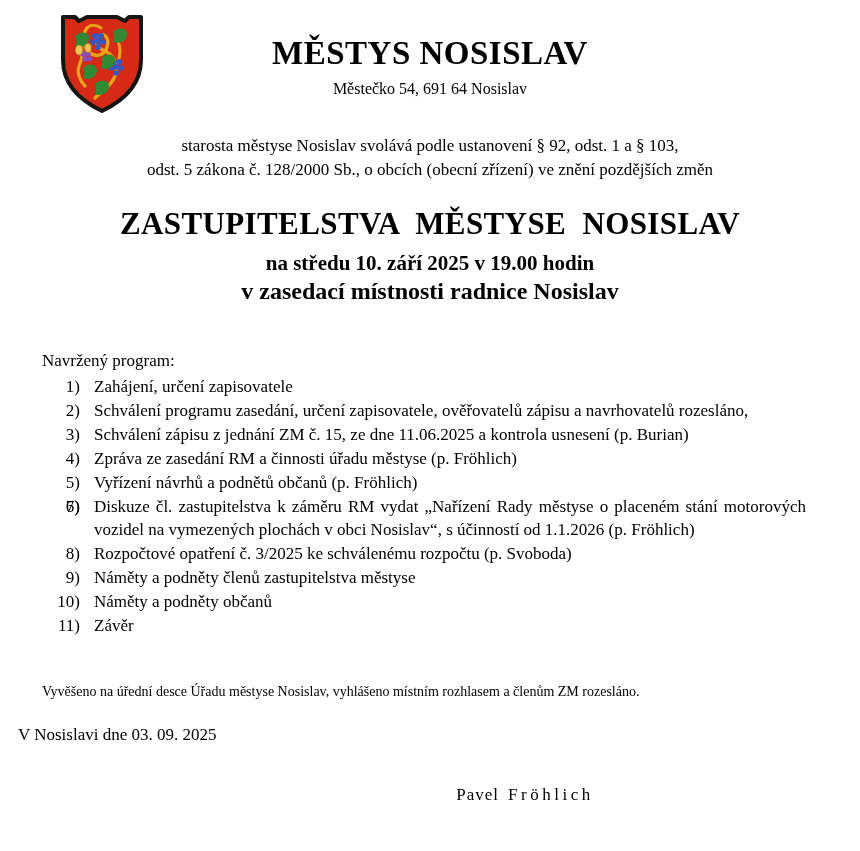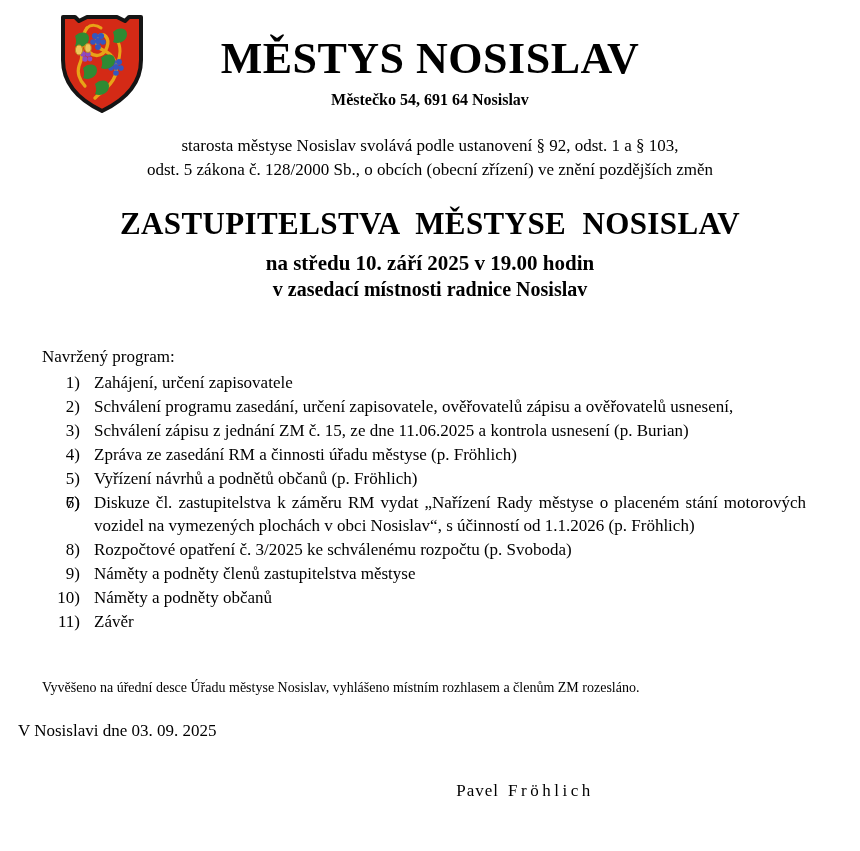--- a/index.html
+++ b/index.html
@@ -38,28 +38,28 @@
   .crest svg { display: block; }
 
   .header-text {
     position: absolute;
     left: 0;
     right: 0;
     top: 36px;
     text-align: center;
   }
   .org-title {
-    font-size: 44px;
+    font-size: 33px;
     font-weight: bold;
     letter-spacing: 0.5px;
     line-height: 1.05;
   }
   .org-address {
     font-size: 16px;
-    font-weight: bold;
+    font-weight: normal;
     margin-top: 9px;
   }
 
   
   .intro {
     text-align: center;
     font-size: 17px;
     line-height: 1.42;
     margin-top: 14px;
   }
@@ -79,21 +79,21 @@
     letter-spacing: 0.4px;
     margin-top: 6px;
     white-space: pre;
   }
   .headline-when {
     font-size: 21px;
     font-weight: bold;
     margin-top: 9px;
   }
   .headline-where {
-    font-size: 20px;
+    font-size: 24px;
     font-weight: bold;
     margin-top: 2px;
   }
 
   
   .agenda {
     margin-top: 46px;
     padding-left: 42px;
     padding-right: 54px;
   }
@@ -225,21 +225,21 @@
 
   <div class="agenda">
     <div class="agenda-heading">Navržený program:</div>
     <ol class="agenda-list">
       <li class="agenda-item">
         <span class="num">1)</span>
         <span class="body">Zahájení, určení zapisovatele</span>
       </li>
       <li class="agenda-item">
         <span class="num">2)</span>
-        <span class="body">Schválení programu zasedání, určení zapisovatele, ověřovatelů zápisu a ověřovatelů usnesení,</span>
+        <span class="body">Schválení programu zasedání, určení zapisovatele, ověřovatelů zápisu a navrhovatelů rozesláno,</span>
       </li>
       <li class="agenda-item">
         <span class="num">3)</span>
         <span class="body">Schválení zápisu z jednání ZM č. 15, ze dne 11.06.2025 a kontrola usnesení (p.  Burian)</span>
       </li>
       <li class="agenda-item">
         <span class="num">4)</span>
         <span class="body">Zpráva ze zasedání RM a činnosti úřadu městyse (p. Fröhlich)</span>
       </li>
       <li class="agenda-item">

